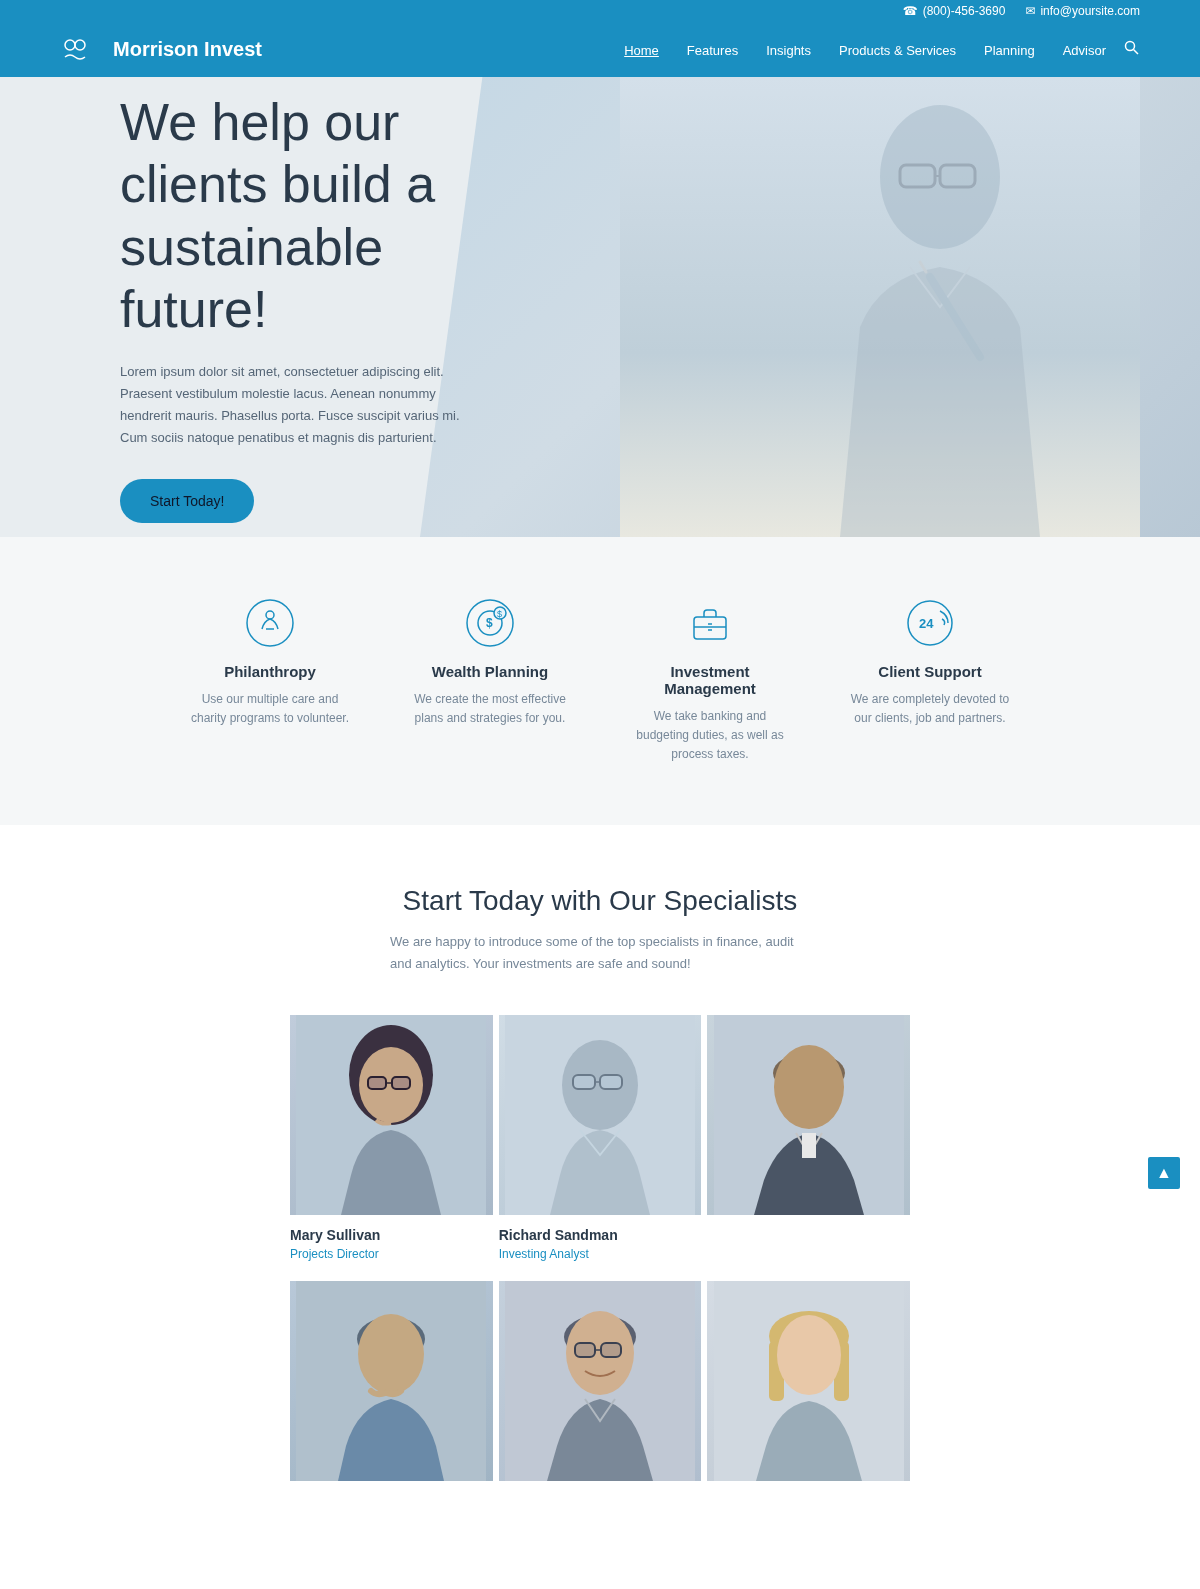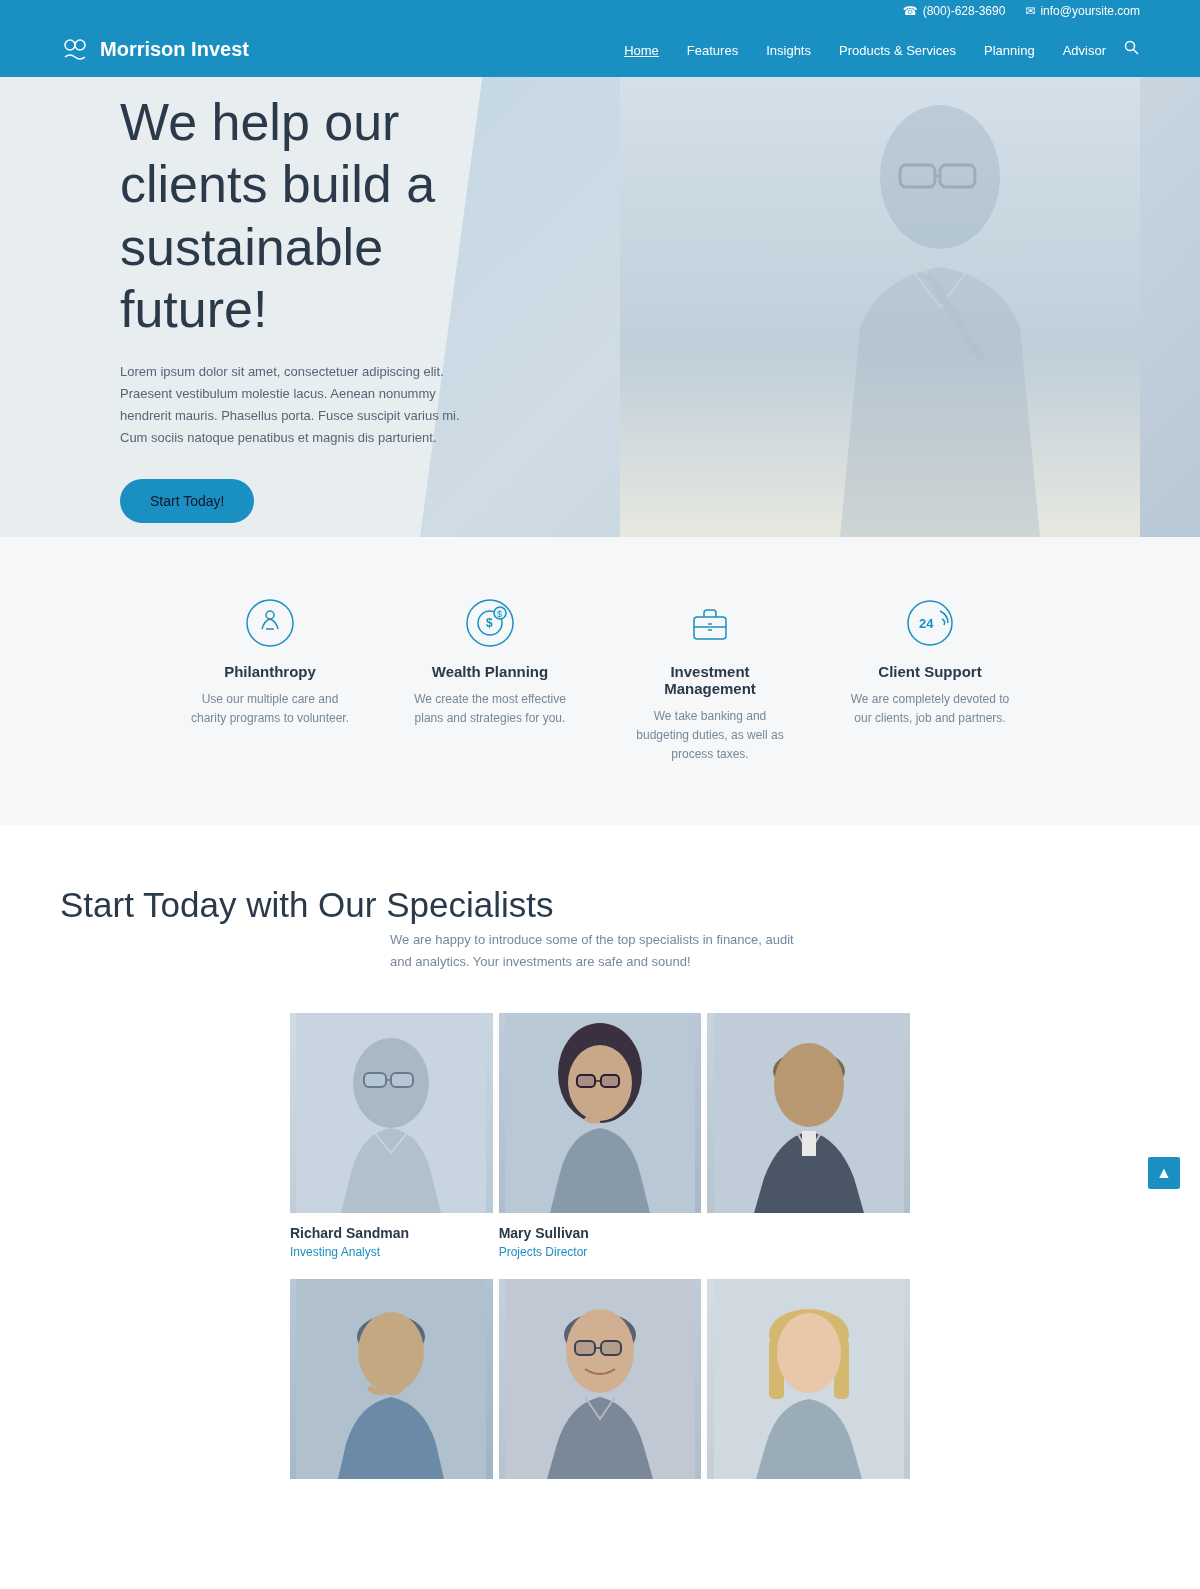--- a/index.html
+++ b/index.html
@@ -24,21 +24,21 @@
     .navbar {
       background: #1a8fc1;
       display: flex;
       align-items: center;
       padding: 0 60px;
       height: 55px;
     }
     .logo {
       display: flex;
       align-items: center;
-      gap: 10px;
+      gap: 23px;
       color: #fff;
       font-size: 20px;
       font-weight: 600;
       margin-right: auto;
     }
     .logo-icon {
       width: 30px;
       height: 30px;
     }
     .nav-links {
@@ -141,25 +141,25 @@
       color: #778899;
       line-height: 1.6;
     }
 
     
     .specialists-section {
       background: #fff;
       padding: 60px 60px 0;
     }
     .section-title {
-      text-align: left;
-      font-size: 35px;
+      text-align: center;
+      font-size: 28px;
       font-weight: 300;
       color: #2a3a4a;
-      margin-bottom: 4px;
+      margin-bottom: 14px;
     }
     .section-desc {
       text-align: left;
       font-size: 13px;
       color: #778899;
       line-height: 1.7;
       max-width: 420px;
       margin: 0 auto 40px;
     }
 
@@ -244,21 +244,21 @@
       height: 100%;
       background: linear-gradient(180deg, #d4e0ea 0%, #bfcfd9 60%, #e8e8e0 100%);
     }
   </style>
 </head>
 <body>
 
 <div class="topbar">
   <span>
     <span>☎</span>
-    <span>(800)-628-3690</span>
+    <span>(800)-456-3690</span>
   </span>
   <span>
     <span>✉</span>
     <span>info@yoursite.com</span>
   </span>
 </div>
 
 <nav class="navbar">
   <div class="logo">
     <svg class="logo-icon" viewBox="0 0 30 30" fill="none" xmlns="http://www.w3.org/2000/svg">
@@ -374,60 +374,60 @@
 
 </section>
 
 <section class="specialists-section">
   <h2 class="section-title">Start Today with Our Specialists</h2>
   <p class="section-desc">We are happy to introduce some of the top specialists in finance, audit and analytics. Your investments are safe and sound!</p>
 
   <div class="team-grid">
 
     <div class="team-card">
+      <div class="photo-placeholder photo-2">
+        <svg width="190" height="200" viewBox="0 0 190 200" xmlns="http://www.w3.org/2000/svg">
+          <rect width="190" height="200" fill="#b8c8d5"></rect>
+
+          <ellipse cx="95" cy="60" rx="42" ry="50" fill="#3a3040"></ellipse>
+
+          <ellipse cx="95" cy="70" rx="32" ry="38" fill="#c8a888"></ellipse>
+
+          <rect x="72" y="62" width="18" height="12" rx="4" stroke="#2a2030" stroke-width="2" fill="rgba(100,80,120,0.3)"></rect>
+          <rect x="96" y="62" width="18" height="12" rx="4" stroke="#2a2030" stroke-width="2" fill="rgba(100,80,120,0.3)"></rect>
+          <line x1="90" y1="68" x2="96" y2="68" stroke="#2a2030" stroke-width="1.5"></line>
+
+          <path d="M80 105 Q85 110 95 108" stroke="#c8a888" stroke-width="4" fill="none"></path>
+
+          <path d="M55 160 Q65 120 95 115 Q125 120 135 160 L145 200 L45 200 Z" fill="#8899aa"></path>
+        </svg>
+      </div>
+      <div class="team-info">
+        <div class="team-name">Mary Sullivan</div>
+        <div class="team-role">Projects Director</div>
+      </div>
+    </div>
+
+    <div class="team-card">
       <div class="photo-placeholder photo-1">
         <svg width="190" height="200" viewBox="0 0 190 200" xmlns="http://www.w3.org/2000/svg">
           <rect width="190" height="200" fill="#c8d5e0"></rect>
           <ellipse cx="95" cy="70" rx="38" ry="45" fill="#a8b8c5"></ellipse>
 
           <rect x="68" y="60" width="22" height="14" rx="5" stroke="#6a7a8a" stroke-width="2" fill="rgba(200,220,235,0.4)"></rect>
           <rect x="95" y="60" width="22" height="14" rx="5" stroke="#6a7a8a" stroke-width="2" fill="rgba(200,220,235,0.4)"></rect>
           <line x1="90" y1="67" x2="95" y2="67" stroke="#6a7a8a" stroke-width="1.5"></line>
           <path d="M55 160 Q65 120 95 115 Q125 120 135 160 L145 200 L45 200 Z" fill="#b0c0cc"></path>
 
           <path d="M75 115 L95 140 L115 115" stroke="#c5d5e0" stroke-width="2" fill="none"></path>
         </svg>
       </div>
       <div class="team-info">
         <div class="team-name">Richard Sandman</div>
         <div class="team-role">Investing Analyst</div>
-      </div>
-    </div>
-
-    <div class="team-card">
-      <div class="photo-placeholder photo-2">
-        <svg width="190" height="200" viewBox="0 0 190 200" xmlns="http://www.w3.org/2000/svg">
-          <rect width="190" height="200" fill="#b8c8d5"></rect>
-
-          <ellipse cx="95" cy="60" rx="42" ry="50" fill="#3a3040"></ellipse>
-
-          <ellipse cx="95" cy="70" rx="32" ry="38" fill="#c8a888"></ellipse>
-
-          <rect x="72" y="62" width="18" height="12" rx="4" stroke="#2a2030" stroke-width="2" fill="rgba(100,80,120,0.3)"></rect>
-          <rect x="96" y="62" width="18" height="12" rx="4" stroke="#2a2030" stroke-width="2" fill="rgba(100,80,120,0.3)"></rect>
-          <line x1="90" y1="68" x2="96" y2="68" stroke="#2a2030" stroke-width="1.5"></line>
-
-          <path d="M80 105 Q85 110 95 108" stroke="#c8a888" stroke-width="4" fill="none"></path>
-
-          <path d="M55 160 Q65 120 95 115 Q125 120 135 160 L145 200 L45 200 Z" fill="#8899aa"></path>
-        </svg>
-      </div>
-      <div class="team-info">
-        <div class="team-name">Mary Sullivan</div>
-        <div class="team-role">Projects Director</div>
       </div>
     </div>
 
     <div class="team-card">
       <div class="photo-placeholder photo-3">
         <svg width="190" height="200" viewBox="0 0 190 200" xmlns="http://www.w3.org/2000/svg">
           <rect width="190" height="200" fill="#c0ccd8"></rect>
 
           <ellipse cx="95" cy="58" rx="36" ry="20" fill="#7a6855"></ellipse>
 

